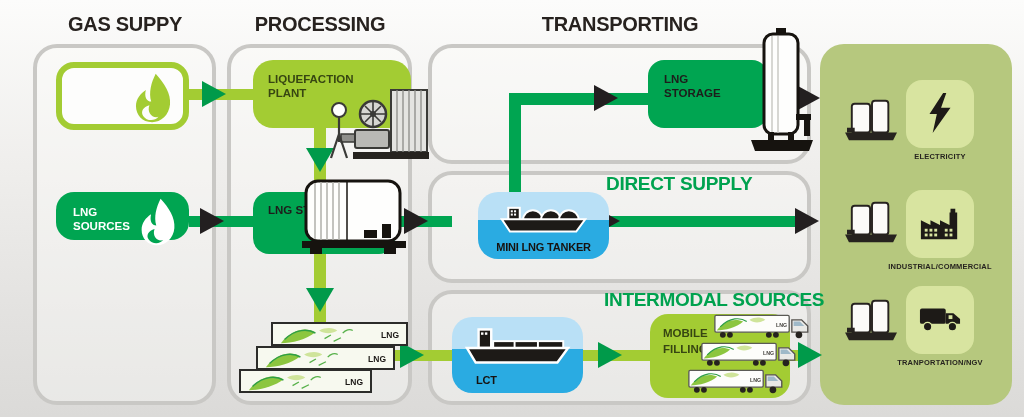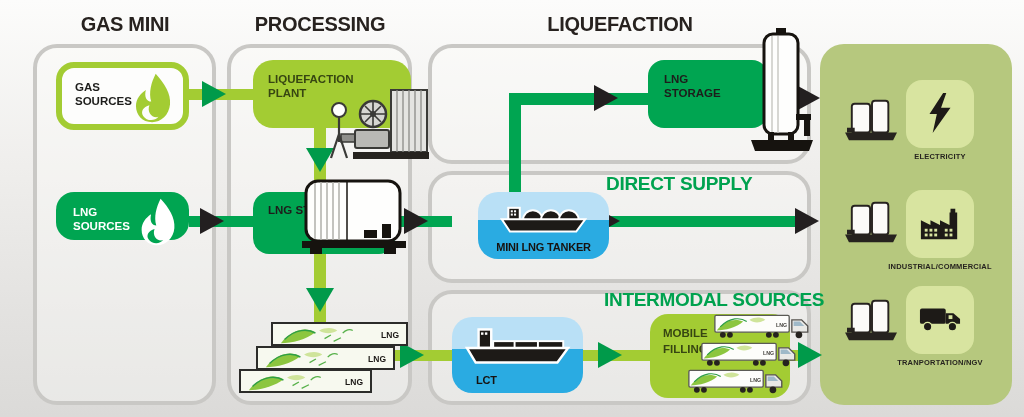--- a/index.html
+++ b/index.html
@@ -34,23 +34,23 @@
   .tile{position:absolute;z-index:3;background:#d8e4a0;border-radius:16px;display:flex;align-items:center;justify-content:center;}
   .cust-label{position:absolute;z-index:3;font-weight:700;font-size:7.5px;color:#26231f;
     letter-spacing:0.2px;text-align:center;white-space:nowrap;}
   .cust-item{position:absolute;z-index:3;}
 </style>
 </head>
 <body>
 
 <div class="stage">
 
-  <div class="hdr" style="left:35px;top:13px;width:180px;">GAS MINI</div>
+  <div class="hdr" style="left:35px;top:13px;width:180px;">GAS SUPPY</div>
   <div class="hdr" style="left:230px;top:13px;width:180px;">PROCESSING</div>
-  <div class="hdr" style="left:525px;top:13px;width:190px;">LIQUEFACTION</div>
+  <div class="hdr" style="left:525px;top:13px;width:190px;">TRANSPORTING</div>
 
   <div class="panel" style="left:33px;top:44px;width:183px;height:361px;"></div>
   <div class="panel" style="left:227px;top:44px;width:185px;height:361px;"></div>
   <div class="panel" style="left:428px;top:44px;width:383px;height:120px;"></div>
   <div class="panel" style="left:428px;top:171px;width:383px;height:112px;"></div>
   <div class="panel" style="left:428px;top:290px;width:383px;height:115px;"></div>
   <div class="cust-panel" style="left:820px;top:44px;width:192px;height:361px;"></div>
 
   <div class="bar lime" style="left:189px;top:89px;width:66px;height:11px;"></div>
   <div class="tri-r g" style="left:202px;top:81px;"></div>
@@ -81,21 +81,20 @@
   <div class="bar lime" style="left:393px;top:350px;width:60px;height:11px;"></div>
   <div class="tri-r g" style="left:400px;top:342px;"></div>
 
   <div class="bar lime" style="left:583px;top:350px;width:68px;height:11px;"></div>
   <div class="tri-r g" style="left:598px;top:342px;"></div>
 
   <div class="bar lime" style="left:788px;top:350px;width:16px;height:11px;"></div>
   <div class="tri-r g" style="left:798px;top:342px;"></div>
 
   <div class="box rbox" style="left:56px;top:62px;width:133px;height:68px;background:#fdfdfc;border:6px solid #a3cc33;">
-    <div class="box-label" style="left:13px;top:12px;width:62px;">GAS SOURCES</div>
     <svg class="illo" style="right:6px;top:4px;" width="48" height="52" viewBox="0 0 50 58">
       <path d="M28 2 C38 13 45 24 44 36 C43 48 34 56 24 56 C13 56 6 48 6 38 C6 30 11 24 17 20 C15 28 18 33 23 33 C20 23 23 12 28 2 Z" fill="#a3cc33"></path>
       <path d="M21 37 C18 45 24 52 31 50 C27 55 18 55 14 49 C11 44 14 39 21 37 Z" fill="#fdfdfc"></path>
     </svg>
   </div>
 
   <div class="box rbox" style="left:56px;top:192px;width:133px;height:48px;background:#00a551;">
     <div class="box-label white-text" style="left:17px;top:13px;width:62px;">LNG SOURCES</div>
     <svg class="illo" style="right:8px;top:5px;" width="46" height="50" viewBox="0 0 50 58">
       <path d="M28 2 C38 13 45 24 44 36 C43 48 34 56 24 56 C13 56 6 48 6 38 C6 30 11 24 17 20 C15 28 18 33 23 33 C20 23 23 12 28 2 Z" fill="#ffffff"></path>

